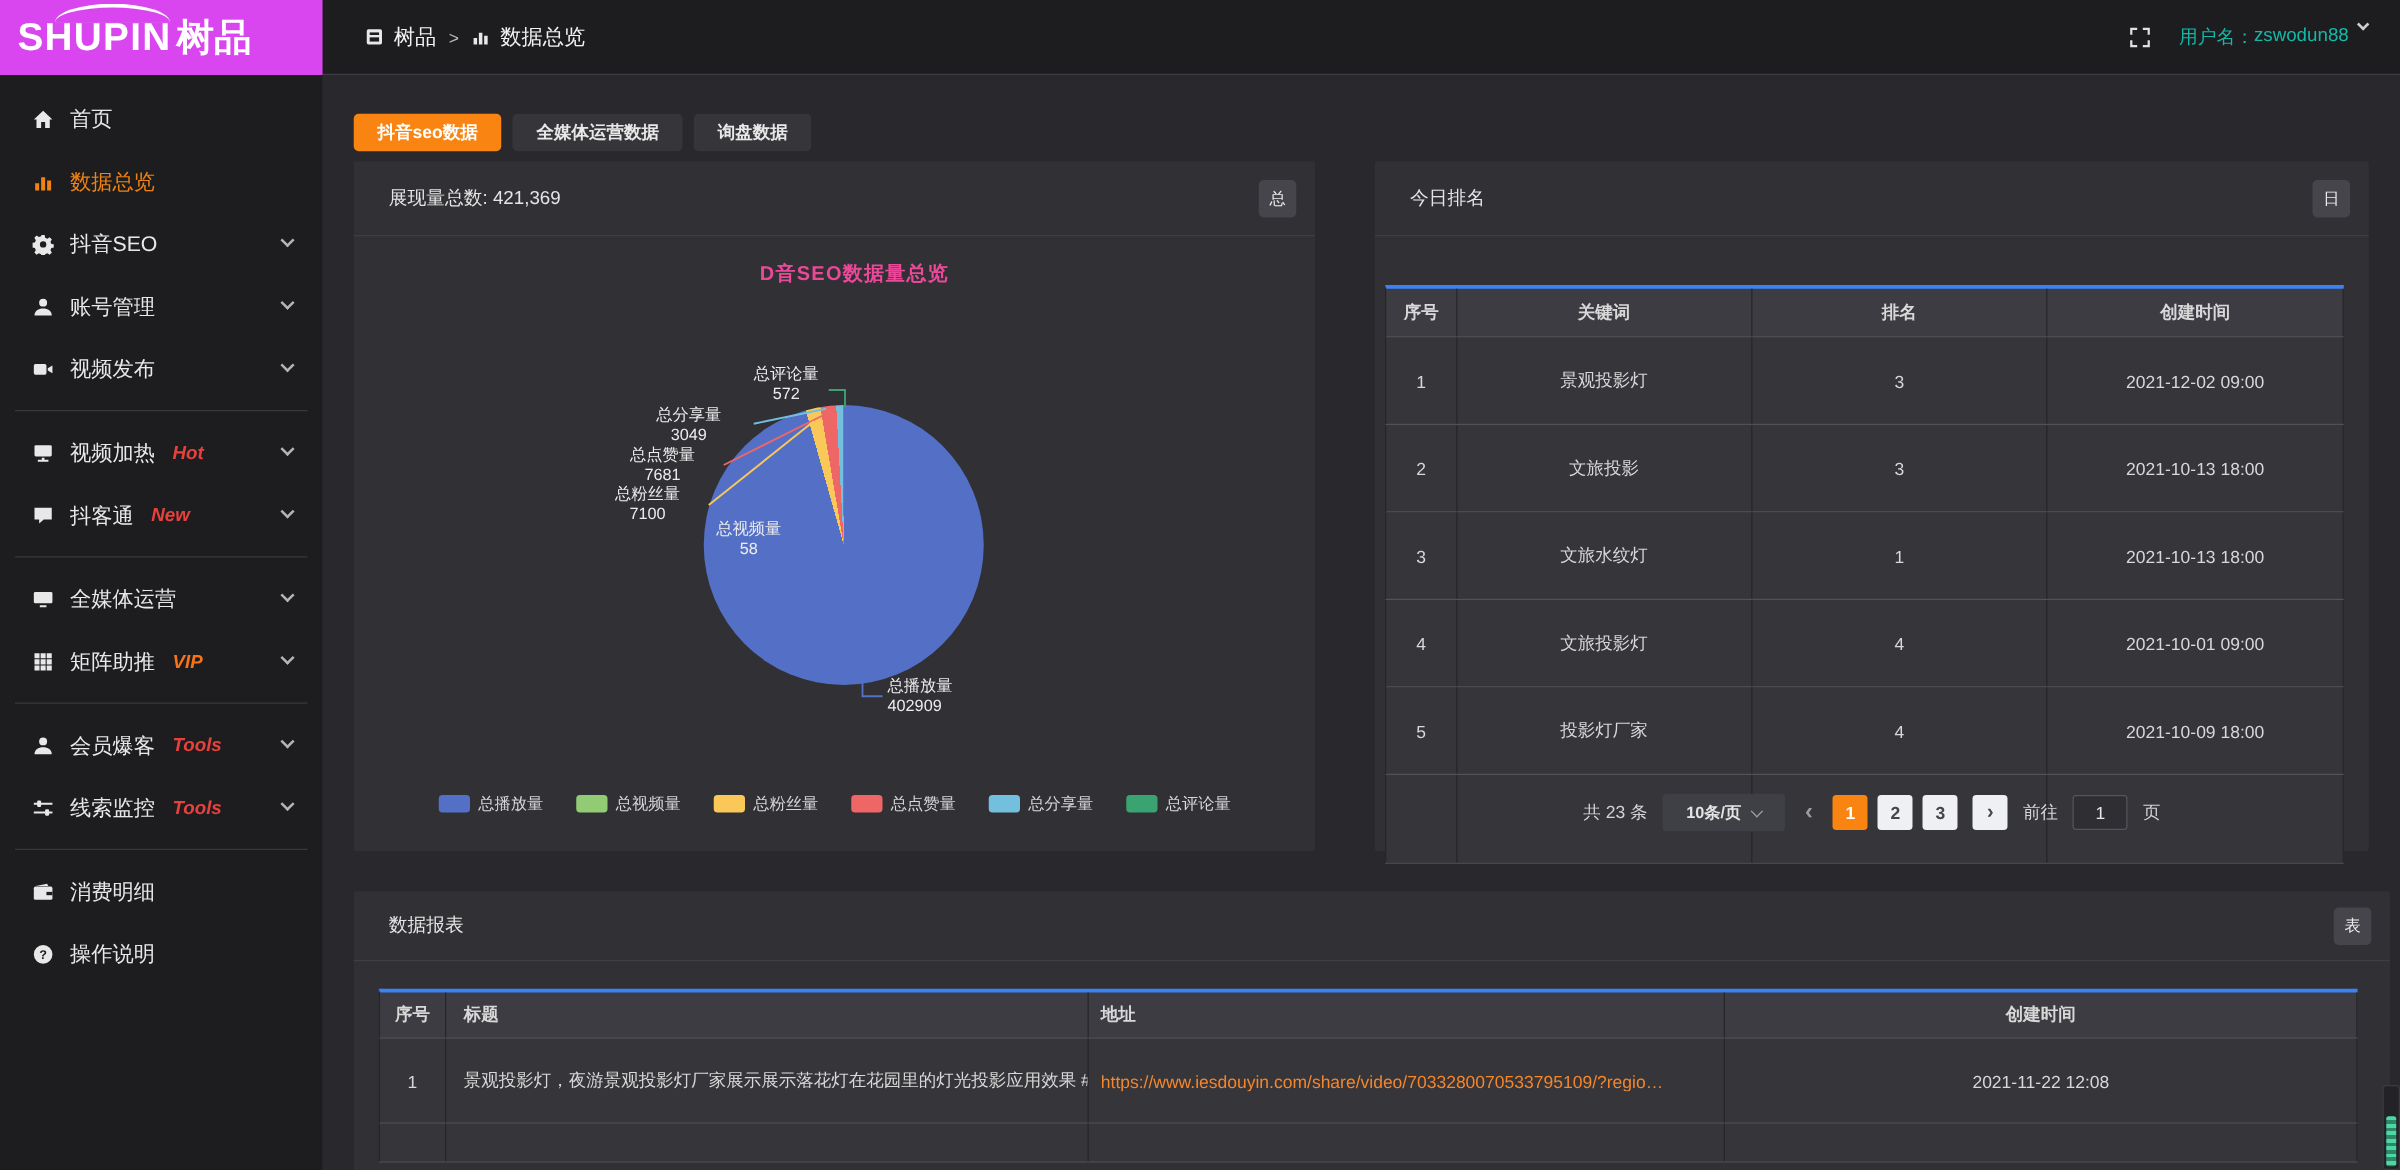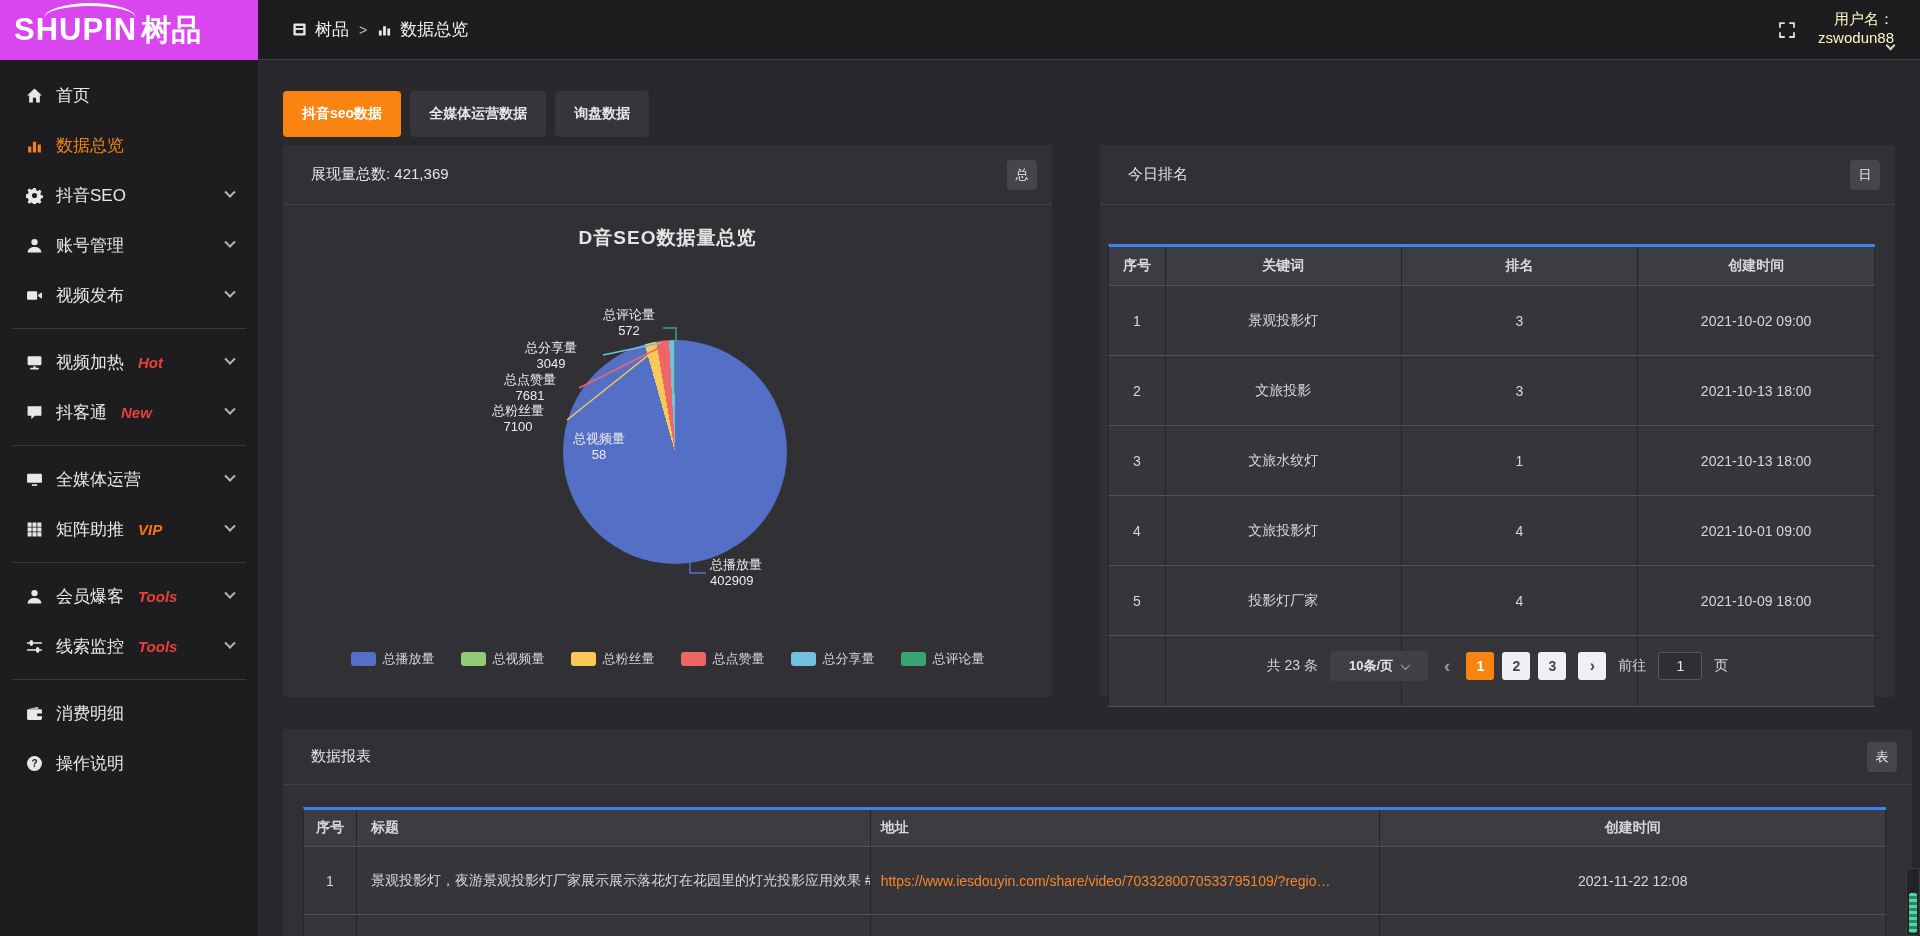--- a/index.html
+++ b/index.html
@@ -15,54 +15,54 @@
               border-top:3px solid #fff; border-radius:50% 50% 0 0 / 100% 100% 0 0; }
   .logo-en { font-size:31px; font-weight:bold; color:#fff; letter-spacing:1px; }
   .logo-cn { font-size:30px; font-weight:bold; color:#fff; margin-left:4px; }
   .topbar { background:#1d1d20; display:flex; align-items:center; padding:0 26px 0 34px;
             border-bottom:1px solid #3c3c41; }
   .breadcrumb { display:flex; align-items:center; gap:8px; font-size:17px; color:#f2f2f2; }
   .bc-icon { width:15px; height:15px; display:inline-flex; color:#e8e8e8; }
   .bc-sep { color:#bdbdbd; font-size:14px; margin:0 2px; }
   .top-right { margin-left:auto; display:flex; align-items:center; gap:22px; }
   .fullscreen { width:18px; height:18px; display:inline-flex; color:#e0e0e0; cursor:pointer; }
-  .user { display:flex; align-items:flex-end; font-size:15px; color:#fef9c3; cursor:pointer;flex-direction:column; }
+  .user { display:flex; align-items:flex-start; font-size:15px; color:#14b8a6; cursor:pointer; }
   .chev-down { display:inline-block; width:7px; height:7px; border-right:2px solid #cfcfcf;
                border-bottom:2px solid #cfcfcf; transform:rotate(45deg); margin-left:8px; margin-top:-4px; }
 
   
   .sidebar { background:#1d1d20; overflow:hidden; padding-top:10px; }
   .side-item { height:50px; display:flex; align-items:center; padding:0 24px 0 26px;
                color:#e8e8e8; font-size:17px; cursor:pointer;text-align:right; }
   .side-item.active { color:#f08314; }
   .side-icon { width:17px; height:17px; margin-right:13px; display:inline-flex; flex:none; }
   .side-icon svg, .bc-icon svg, .fullscreen svg { width:100%; height:100%; fill:currentColor; }
   .side-badge { margin-left:14px; font-style:italic; font-weight:bold; font-size:15px; }
   .side-chevron { margin-left:auto; width:8px; height:8px; border-right:2px solid #b5b5b5;
                   border-bottom:2px solid #b5b5b5; transform:rotate(45deg) translate(-2px,-2px); }
   .side-divider { height:1px; background:#38383c; margin:8px 12px; }
 
   
   .main { position:relative; overflow:hidden; padding:0 25px; background:#29292d; }
   .tabs { display:flex; gap:9px; margin-top:31px; }
-  .tab { height:46px; padding:0 19px; border-radius:4px; background:#35353a; color:#e8e8e8;
+  .tab { height:30px; padding:0 19px; border-radius:4px; background:#35353a; color:#e8e8e8;
          font-weight:bold; font-size:14px; display:flex; align-items:center; cursor:pointer; border:none; }
   .tab.active { background:#f98411; color:#fff; }
 
   .panels-row { display:flex; gap:48px; margin-top:8px; }
   .panel { background:#303035; border-radius:2px; position:relative; }
   .panel-head { height:60px; display:flex; align-items:center; justify-content:space-between;
                 padding:0 15px 0 28px; border-bottom:1px solid #3e3e43; font-size:15px; color:#e5e5e5; }
   .corner-btn { width:30px; height:30px; background:#45454b; border:none; border-radius:4px;
                 color:#ececec; font-size:13px; cursor:pointer; }
 
   
   .overview-panel { width:786px; height:552px; }
-  .chart-title { position:absolute; left:0; top:80px; width:100%; text-align:center;
-                 font-size:19px; font-weight:bold; color:#e5e5e5; letter-spacing:1px; }
+  .chart-title { position:absolute; left:16px; top:80px; width:100%; text-align:center;
+                 font-size:16px; font-weight:bold; color:#ec4899; letter-spacing:1px; }
   .pie { position:absolute; left:280px; top:195px; width:224px; height:224px; border-radius:50%; }
   .connectors { position:absolute; left:0; top:0; width:786px; height:552px; pointer-events:none; }
   .connectors path { fill:none; stroke-width:1.5; }
   .pie-label { position:absolute; text-align:center; font-size:13px; color:#ececec; line-height:16px; }
   .pie-label span { display:block; }
   .pl-play    { left:427px; top:412px; width:86px; text-align:left; }
   .pl-video   { left:266px; top:286px; width:100px; }
   .pl-fans    { left:180px; top:258px; width:110px; }
   .pl-like    { left:192px; top:227px; width:110px; }
   .pl-share   { left:218px; top:195px; width:100px; }
@@ -395,21 +395,21 @@
             <div class="drow hdr">
               <div class="dcell c0">序号</div>
               <div class="dcell c1">关键词</div>
               <div class="dcell c2">排名</div>
               <div class="dcell c3">创建时间</div>
             </div>
             <div class="drow">
               <div class="dcell c0">1</div>
               <div class="dcell c1">景观投影灯</div>
               <div class="dcell c2">3</div>
-              <div class="dcell c3">2021-10-02 09:00</div>
+              <div class="dcell c3">2021-12-02 09:00</div>
             </div>
             <div class="drow">
               <div class="dcell c0">2</div>
               <div class="dcell c1">文旅投影</div>
               <div class="dcell c2">3</div>
               <div class="dcell c3">2021-10-13 18:00</div>
             </div>
             <div class="drow">
               <div class="dcell c0">3</div>
               <div class="dcell c1">文旅水纹灯</div>

